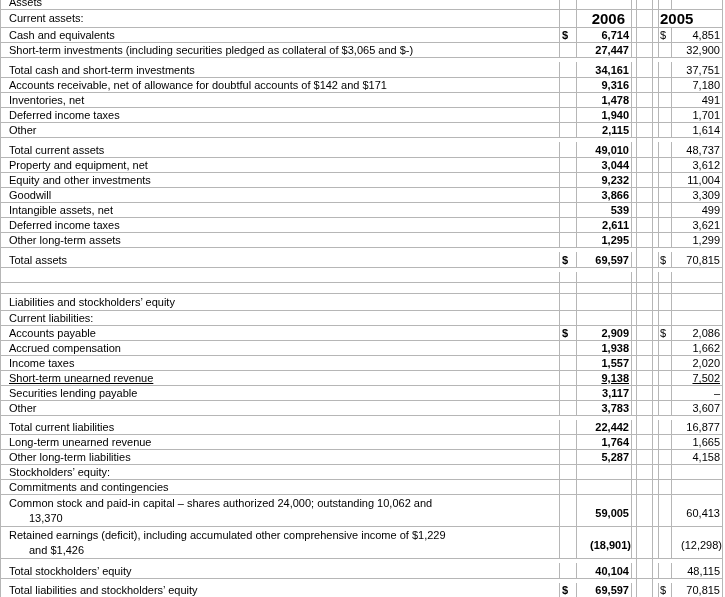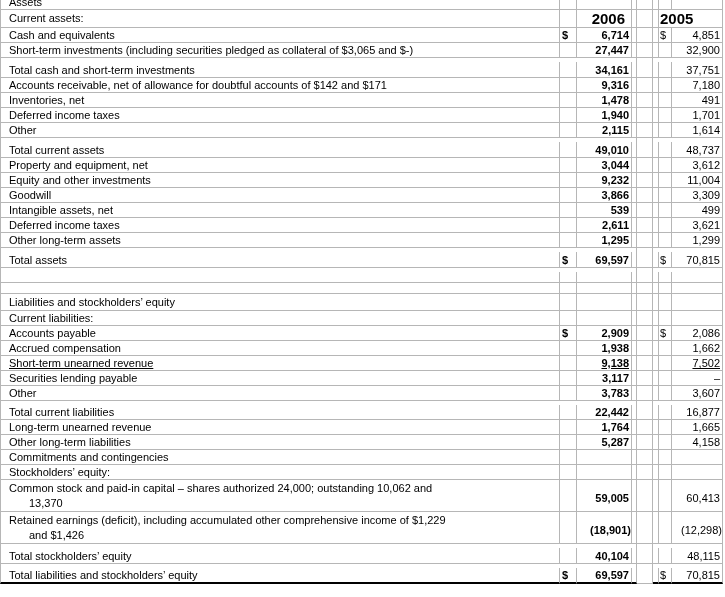--- a/index.html
+++ b/index.html
@@ -306,20 +306,30 @@
       <tr style="height: 15px;">
         <td class="first lbl i1">Accrued compensation</td>
         <td class="cur c6"></td>
         <td class="num c6">1,938</td>
         <td></td>
         <td></td>
         <td></td>
         <td class="cur c5"></td>
         <td class="num">1,662</td>
       </tr>
+      <tr style="height: 15px;">
+        <td class="first lbl i1">Income taxes</td>
+        <td class="cur c6"></td>
+        <td class="num c6">1,557</td>
+        <td></td>
+        <td></td>
+        <td></td>
+        <td class="cur c5"></td>
+        <td class="num">2,020</td>
+      </tr>
       <tr style="height: 15px; text-decoration: underline;">
         <td class="first lbl i1">Short-term unearned revenue</td>
         <td class="cur c6"></td>
         <td class="num c6">9,138</td>
         <td></td>
         <td></td>
         <td></td>
         <td class="cur c5"></td>
         <td class="num">7,502</td>
       </tr>
@@ -372,31 +382,31 @@
         <td class="first lbl i0">Other long-term liabilities</td>
         <td class="cur c6"></td>
         <td class="num c6">5,287</td>
         <td></td>
         <td></td>
         <td></td>
         <td class="cur c5"></td>
         <td class="num">4,158</td>
       </tr>
       <tr style="height: 15px;">
+        <td class="first lbl i0">Stockholders’ equity:</td>
+        <td class="cur c6"></td>
+        <td class="num c6"></td>
+        <td></td>
+        <td></td>
+        <td></td>
+        <td class="cur c5"></td>
+        <td class="num"></td>
+      </tr>
+      <tr style="height: 15px;">
         <td class="first lbl i0">Commitments and contingencies</td>
-        <td class="cur c6"></td>
-        <td class="num c6"></td>
-        <td></td>
-        <td></td>
-        <td></td>
-        <td class="cur c5"></td>
-        <td class="num"></td>
-      </tr>
-      <tr style="height: 15px;">
-        <td class="first lbl i0">Stockholders’ equity:</td>
         <td class="cur c6"></td>
         <td class="num c6"></td>
         <td></td>
         <td></td>
         <td></td>
         <td class="cur c5"></td>
         <td class="num"></td>
       </tr>
       <tr class="wr" style="height: 32px;">
         <td class="first lbl i1">

